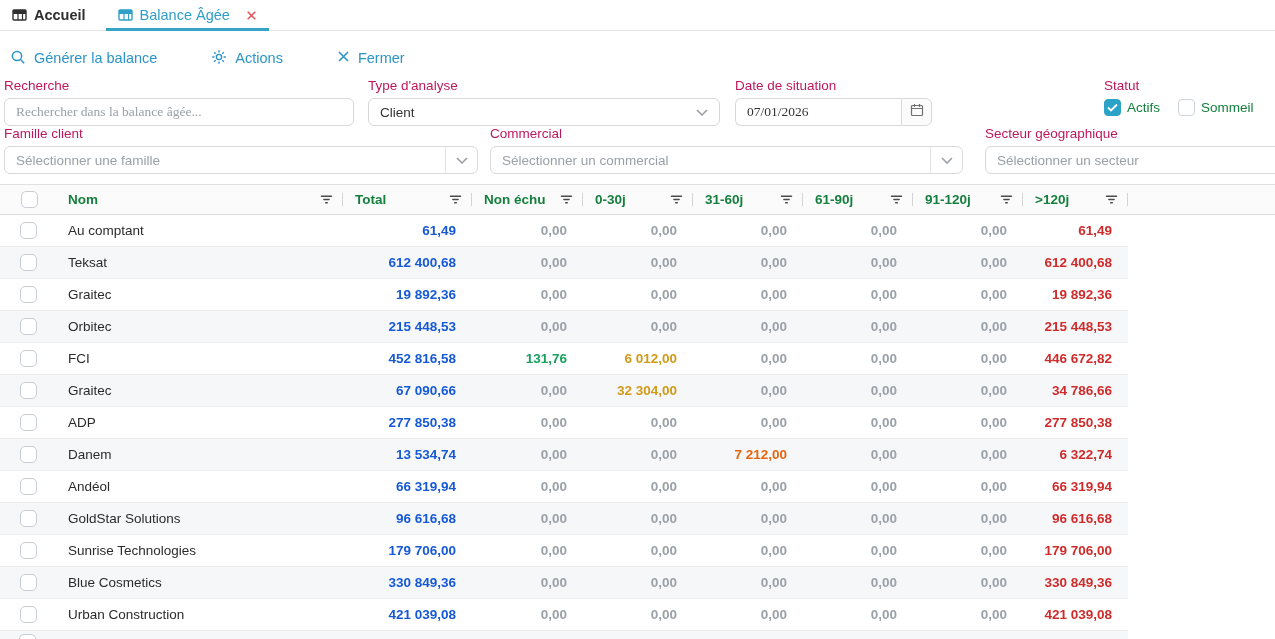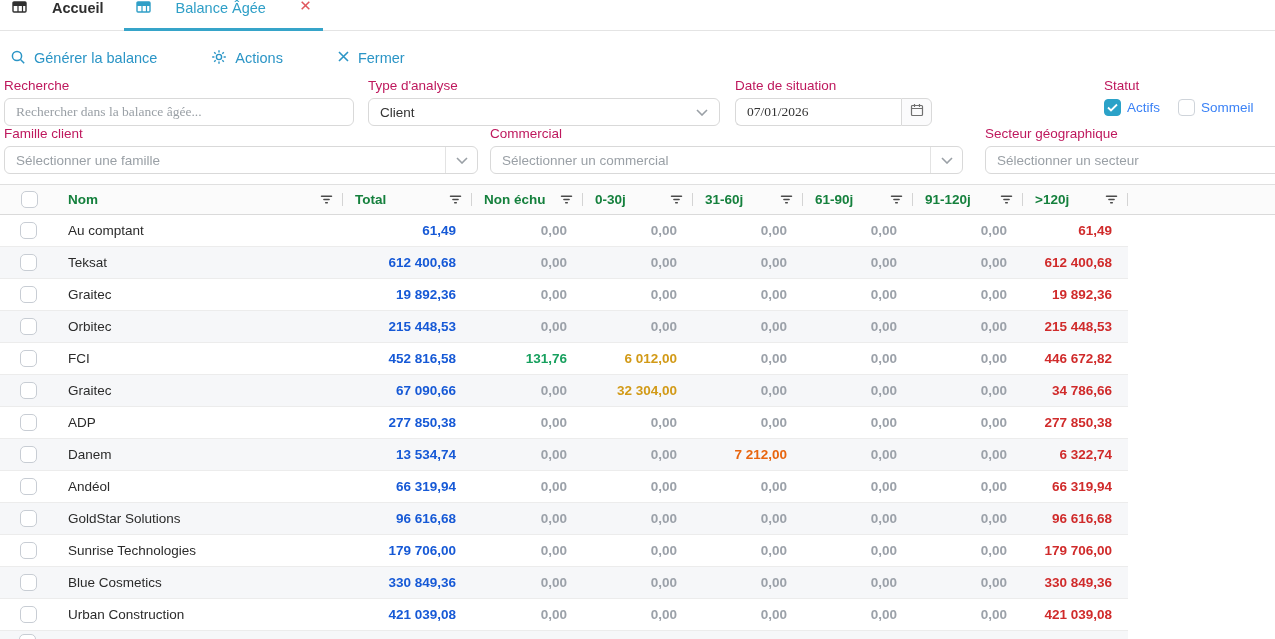--- a/index.html
+++ b/index.html
@@ -3,21 +3,21 @@
 <meta charset="utf-8">
 <style>
   html,body{margin:0;padding:0}
   body{
     width:1275px;height:639px;overflow:hidden;position:relative;
     background:#fff;font-family:"Liberation Sans",sans-serif;color:#333;
   }
   
   .tabbar{position:absolute;top:0;left:0;right:0;height:31px;border-bottom:1px solid #e4e4e4;
     display:flex;align-items:center;padding-left:10px;gap:28px;box-sizing:border-box}
-  .tab{display:flex;align-items:flex-start;gap:25px;font-size:14.5px;color:#2f2f2f;height:100%;
+  .tab{display:flex;align-items:center;gap:7px;font-size:14.5px;color:#2f2f2f;height:100%;
     cursor:pointer;position:relative;padding:0 2px;font-weight:600}
   .tab .ticon{display:flex;align-items:center}
   .tab.active{color:#2f9fc7;font-weight:400}
   .tab.active::after{content:"";position:absolute;left:-10px;right:-10px;bottom:-1px;height:3px;background:#36a4c9}
   .tab-close{color:#e0565c;margin-left:9px;display:flex;align-items:center;cursor:pointer}
   
   .toolbar{position:absolute;top:44px;left:10px;display:flex;gap:54px;align-items:center;height:28px}
   .tbtn{display:flex;gap:8px;align-items:center;color:#2b95c6;font-size:14.5px;cursor:pointer}
   
   .fgroup{position:absolute}
@@ -30,21 +30,21 @@
   .sel{justify-content:space-between;cursor:pointer;position:relative}
   .sel .chev{display:flex;align-items:center;margin-left:8px}
   .sel.divided{padding-right:16px}
   .sel.divided .chev{position:absolute;right:0;top:0;bottom:0;width:31px;border-left:1px solid #e3e3e3;
     justify-content:center;margin:0}
   .date-wrap{display:flex;margin-top:5px}
   .date-input{width:166px;border-radius:6px 0 0 6px;border-right:none}
   .date-btn{width:31px;height:28px;border:1px solid #d9d9d9;border-radius:0 6px 6px 0;display:flex;
     align-items:center;justify-content:center;background:#fbfbfc;box-sizing:border-box;cursor:pointer}
   .checks{display:flex;gap:18px;align-items:center;margin-top:6px}
-  .chk{display:flex;align-items:center;gap:6px;font-size:13.5px;color:#3b82f6;cursor:pointer}
+  .chk{display:flex;align-items:center;gap:6px;font-size:13.5px;color:#15803d;cursor:pointer}
   .chk-box{width:17px;height:17px;border-radius:4px;border:1px solid #cfd4da;background:#fff;
     box-sizing:border-box;display:flex;align-items:center;justify-content:center}
   .chk-box.checked{background:#2ba2c8;border-color:#2ba2c8}
   
   :root{--cols:56px 287px 129px 111px 110px 110px 110px 110px 105px}
   .table{position:absolute;top:184px;left:0;width:1275px}
   .thead{display:grid;grid-template-columns:var(--cols) 1fr;height:31px;align-items:stretch;
     border-top:1px solid #e0e0e0;border-bottom:1px solid #dadada;background:#fbfbfb;width:1275px;box-sizing:border-box}
   .hc{display:flex;align-items:center;justify-content:space-between;padding:0 9px 0 12px;position:relative}
   .hc::after{content:"";position:absolute;right:0;top:8px;bottom:8px;width:1px;background:#d4d4d4}

